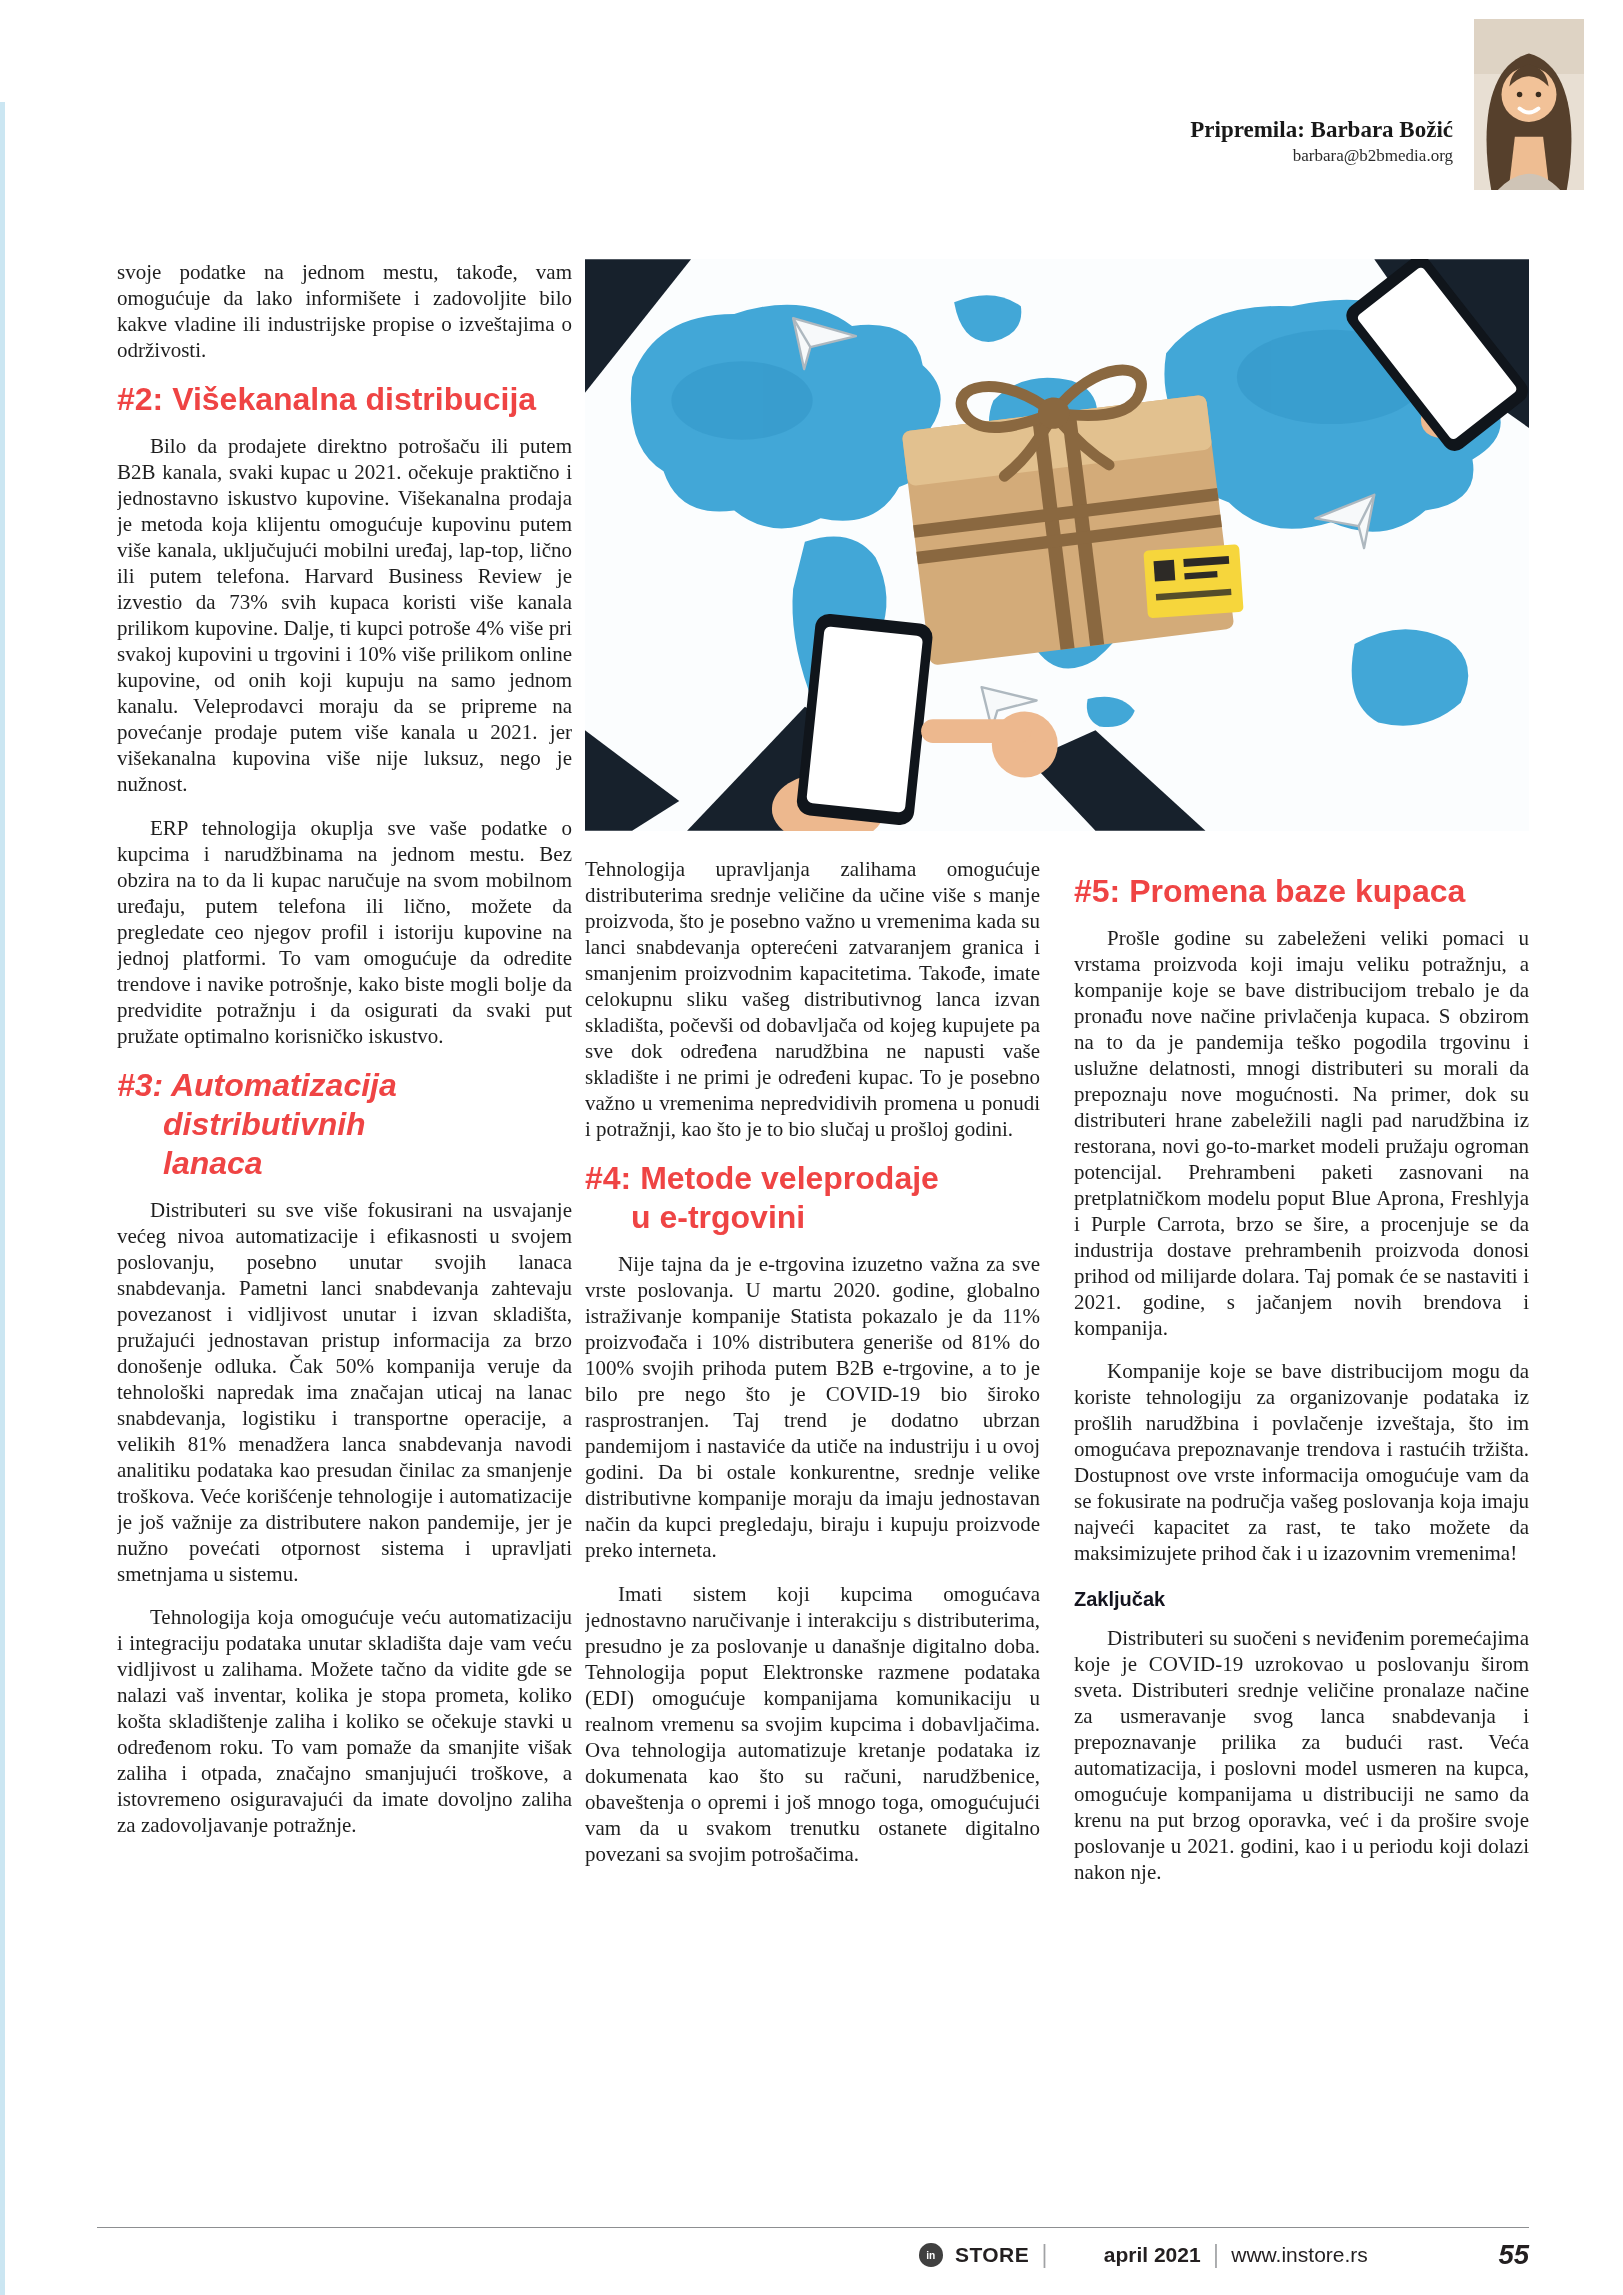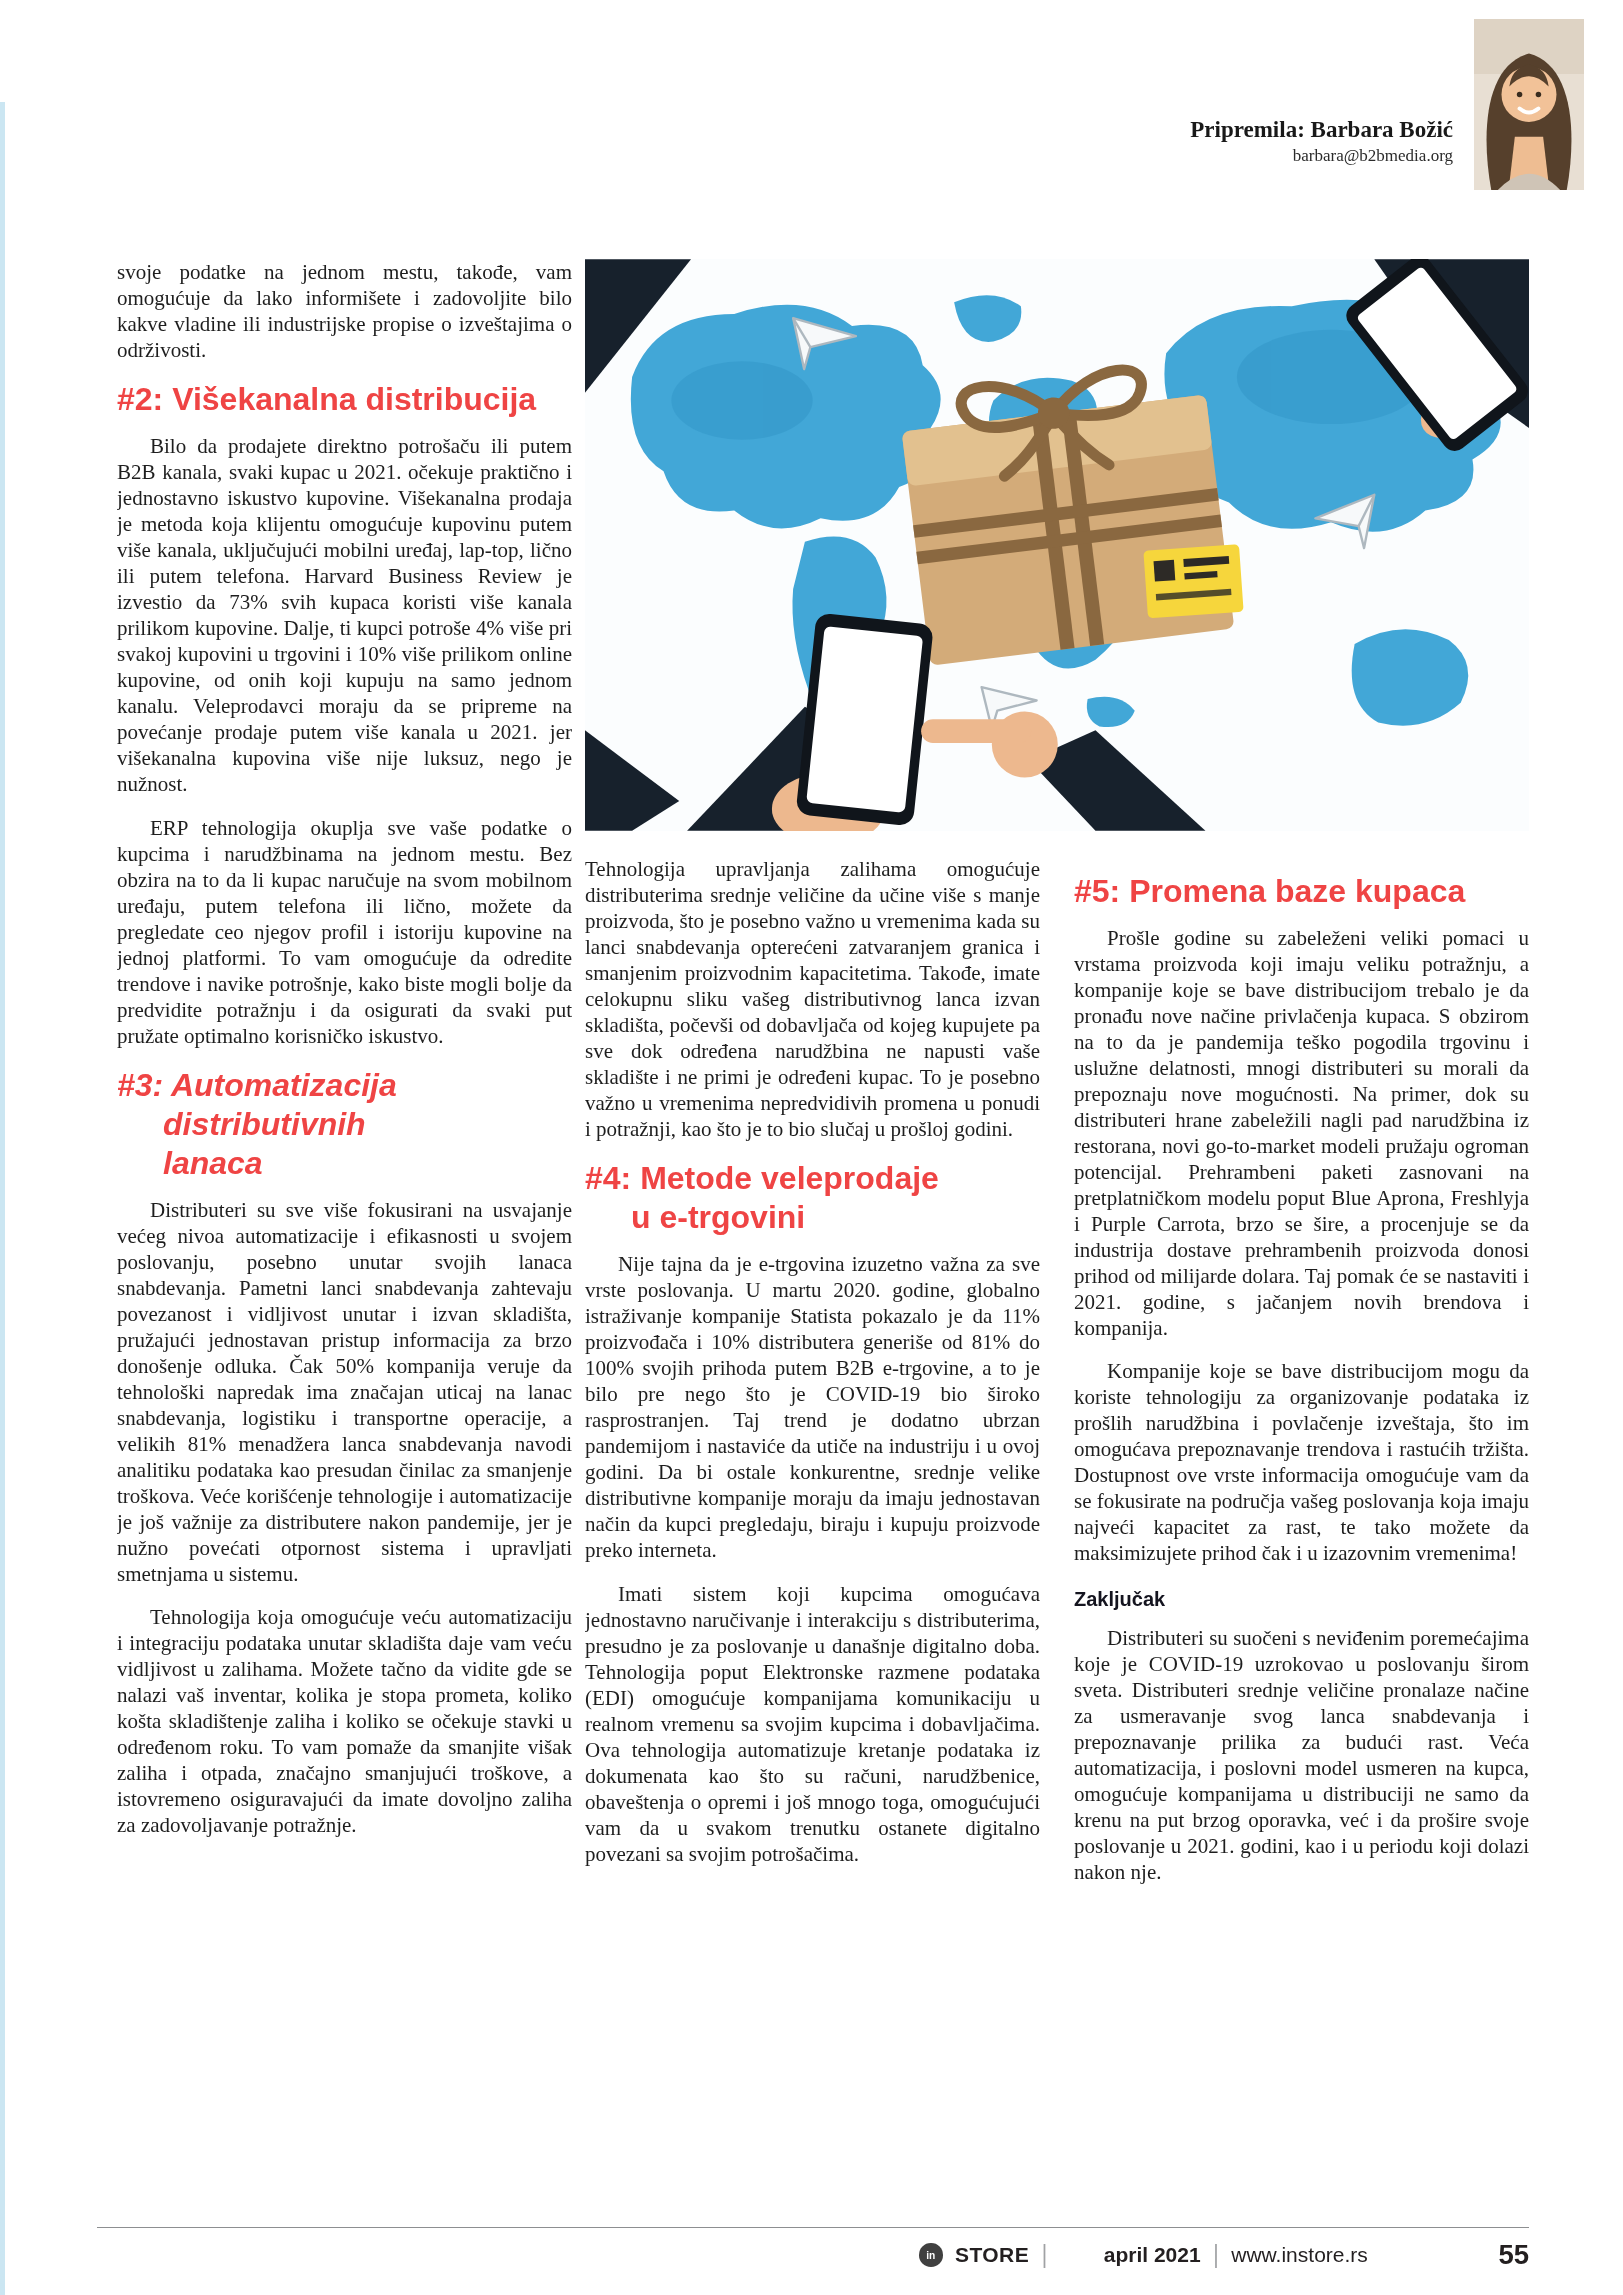--- a/index.html
+++ b/index.html
@@ -84,21 +84,21 @@
   .logo {
     display:inline-flex; align-items:center; justify-content:center;
     width:23.6px; height:23.6px; border-radius:50%;
     background:#404040; color:#ffffff;
     font-size:10.2px; font-weight:bold;
   }
   .brand { font-weight:bold; letter-spacing:0.4px; }
   .sep { color:#a0a2a4; font-weight:normal; transform:scaleY(1.2); }
   .date { font-weight:bold;margin-left:44px; }
   .url { font-weight:normal; }
-  .pagenum { font-size:27.5px; font-weight:bold; margin-left:118px; }
+  .pagenum { font-size:27.5px; font-weight:bold; margin-left:118px;font-style:italic; }
 </style>
 </head>
 <body>
 
 <div class="page">
 
   <div class="edge-strip"></div>
 
   <div class="byline-text">
     <div class="prepared">Pripremila: Barbara Božić</div>

